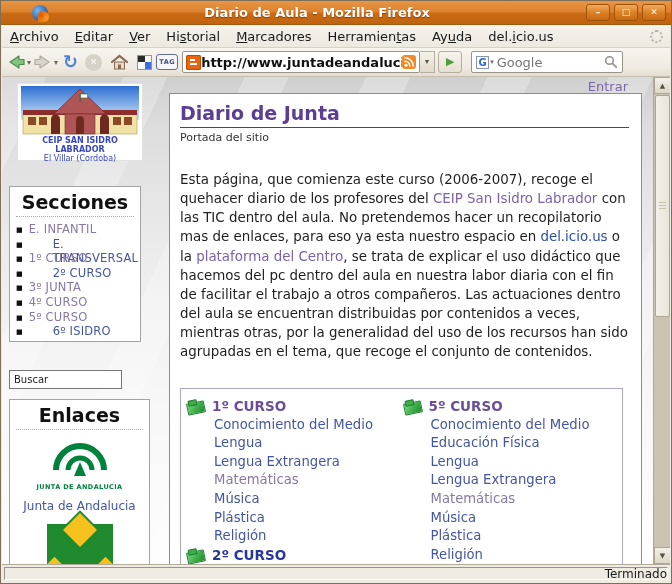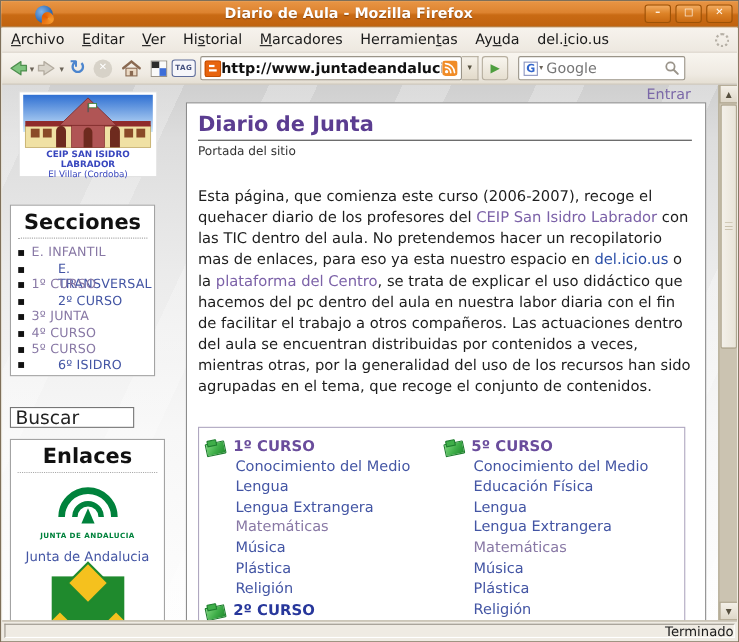--- a/index.html
+++ b/index.html
@@ -107,21 +107,21 @@
   .secciones-box { left:7px; top:109px; width:132px; height:156px; }
   .box-title { font-size:19px; font-weight:bold; color:#111; text-align:center; padding-top:4px; }
   .box-rule { border-bottom:1px dotted #A8A8A8; margin:3px 6px 5px; }
   .side-list { padding-left:6px; }
   .side-row { display:flex; align-items:baseline; height:14.6px; }
   .bullet { font-size:7px; color:#111; margin-right:6px; position:relative; top:-1px; }
   .side-link { font-size:11.5px; letter-spacing:.2px; }
   .c-blue { color:#4355A4;padding-left:24px; } .c-visited { color:#8878A5; }
 
   .buscar-input { position:absolute; left:7px; top:293px; width:113px; height:19px;
-                  border:1px solid #767676; font-family:"DejaVu Sans",sans-serif; font-size:17px;
+                  border:1px solid #767676; font-family:"DejaVu Sans",sans-serif; font-size:10px;
                   color:#222; padding:0 4px; background:#FFF; outline:none; }
 
   .enlaces-box { left:7px; top:322px; width:141px; height:230px; text-align:center; }
   .junta-svg { display:block; margin:6px auto 0; }
   .junta-cap { font-size:6.5px; font-weight:bold; color:#00823C; letter-spacing:.4px; margin-top:1px; }
   .junta-link { display:inline-block; font-size:12px; color:#4355A4; margin-top:8px; }
   .averroes { position:relative; width:66px; height:42px; margin:10px auto 0; background:#1F8A2D; overflow:visible; }
   .averroes .d1 { position:absolute; left:50%; top:-6px; width:24px; height:24px; margin-left:-12px;
                   background:#F5C11E; transform:rotate(45deg); box-shadow:0 0 0 2px #1F8A2D; }
   .averroes .d2,.averroes .d3 { position:absolute; bottom:-4px; width:11px; height:11px;

